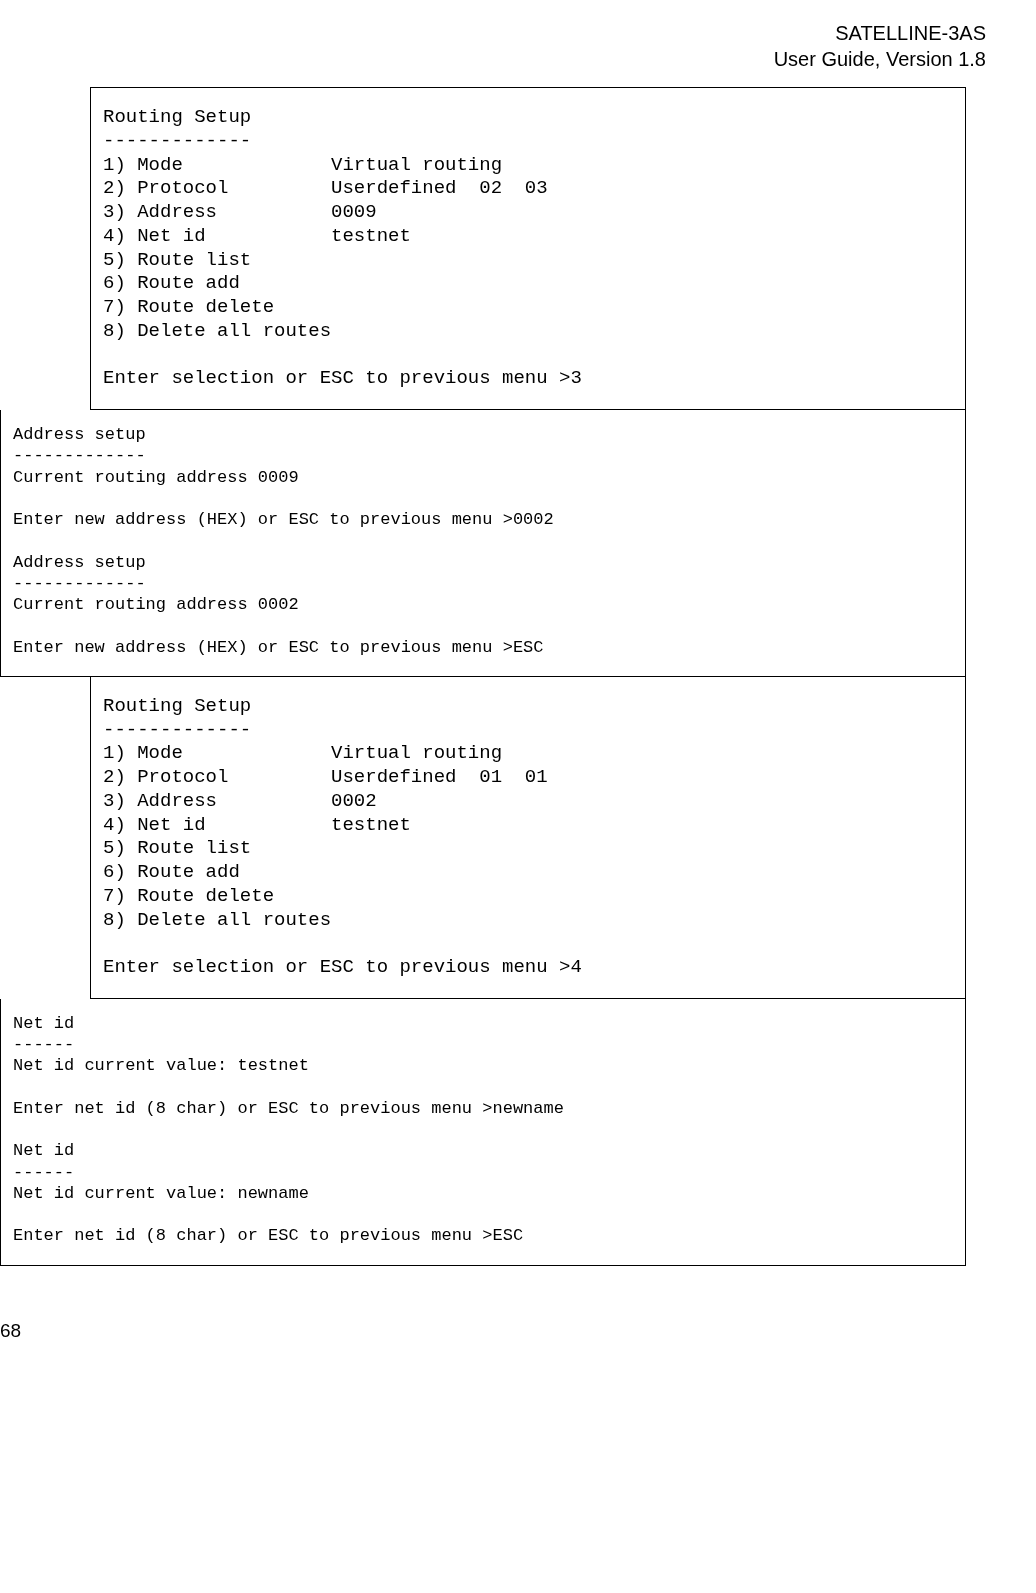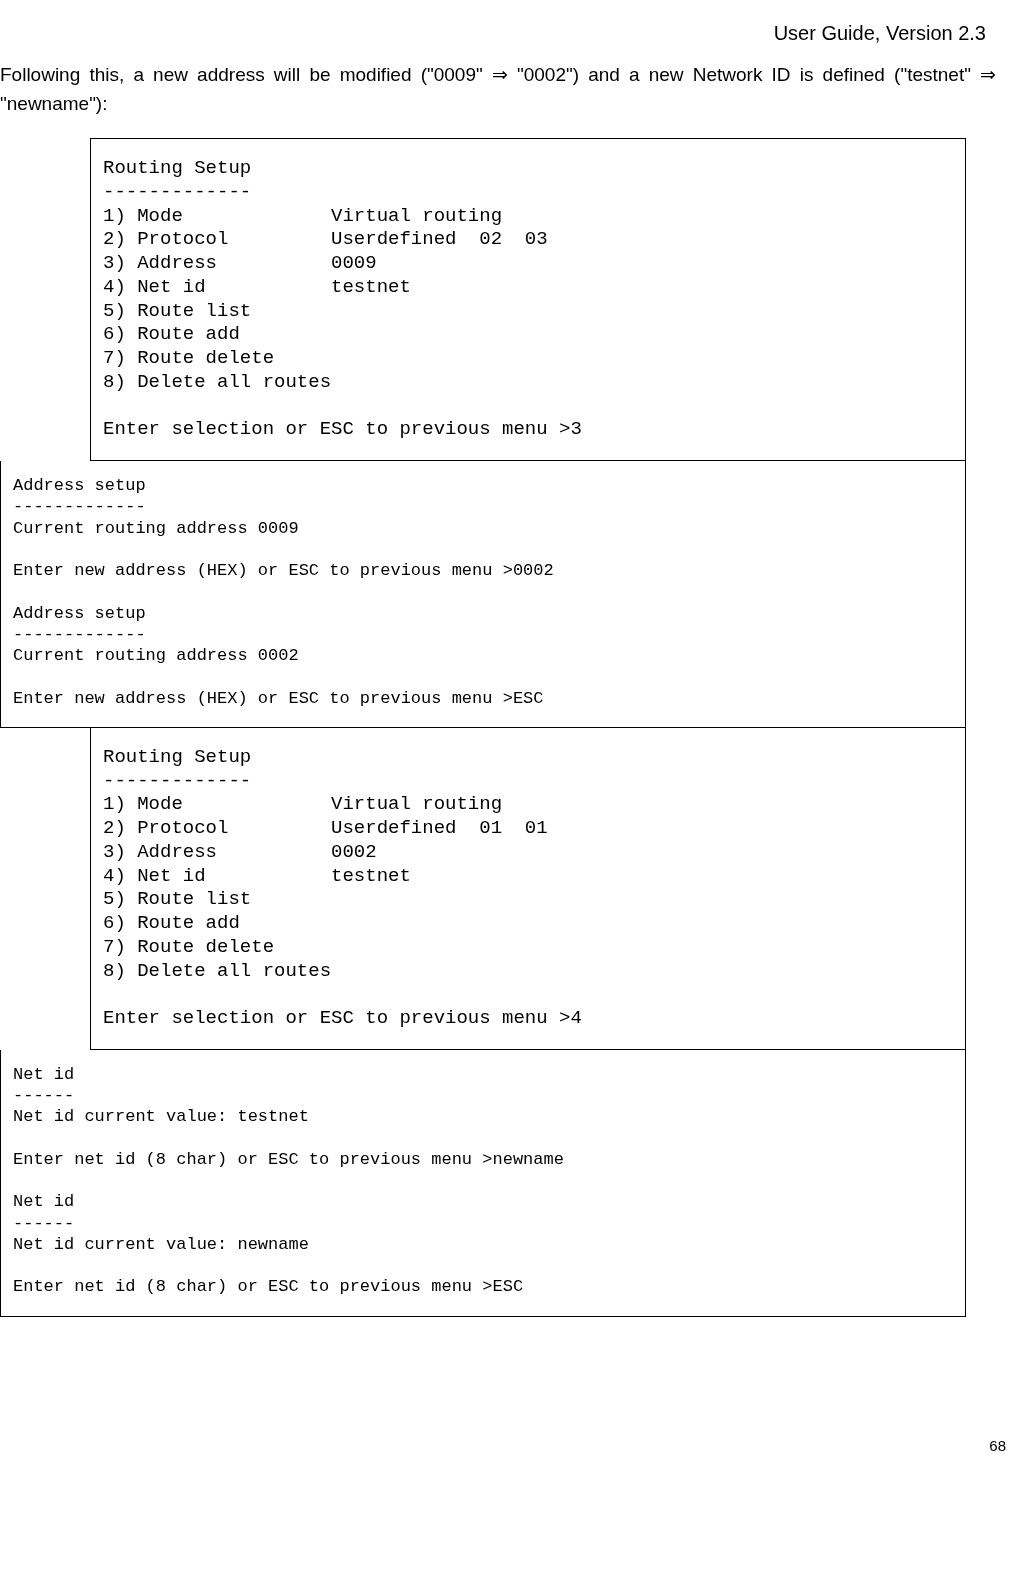--- a/index.html
+++ b/index.html
@@ -45,40 +45,38 @@
       padding: 14px 12px 18px 12px;
       font-family: 'Courier New', Courier, monospace;
       font-size: 17px;
       line-height: 1.25;
       white-space: pre;
     }
     .box-noborder-top {
       border-top: none;
     }
     .page-number {
-      text-align: right;
+      text-align: left;
       font-family: 'Century Gothic', 'Futura', Arial, sans-serif;
-      font-size: 15px;
-      margin-top: 120px;
+      font-size: 19px;
+      margin-top: 54px;
     }
     .arrow {
       font-family: Arial, sans-serif;
     }
   </style>
 </head>
 <body>
 
 <div class="page">
   <div class="header">
-    <div>User Guide, Version 2.3</div>
+    <div>SATELLINE-3AS</div>
+    <div>User Guide, Version 1.8</div>
   </div>
 
-  <div class="intro">
-    <span>Following this, a new address will be modified ("0009" </span><span class="arrow">⇒</span><span> "0002") and a new Network ID is defined ("testnet" </span><span class="arrow">⇒</span><span> "newname"):</span>
-  </div>
 
   <div class="box-full">Routing Setup
 -------------
 1) Mode             Virtual routing
 2) Protocol         Userdefined  02  03
 3) Address          0009
 4) Net id           testnet
 5) Route list
 6) Route add
 7) Route delete

